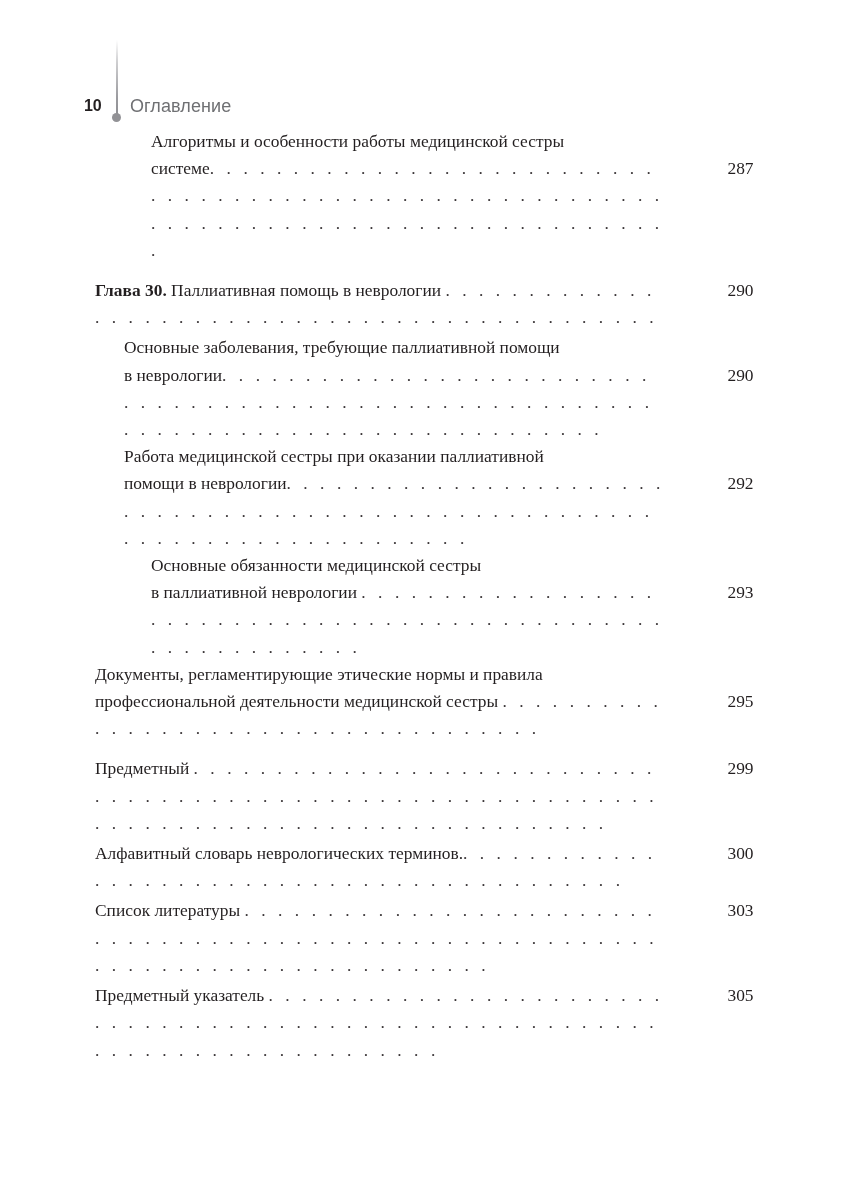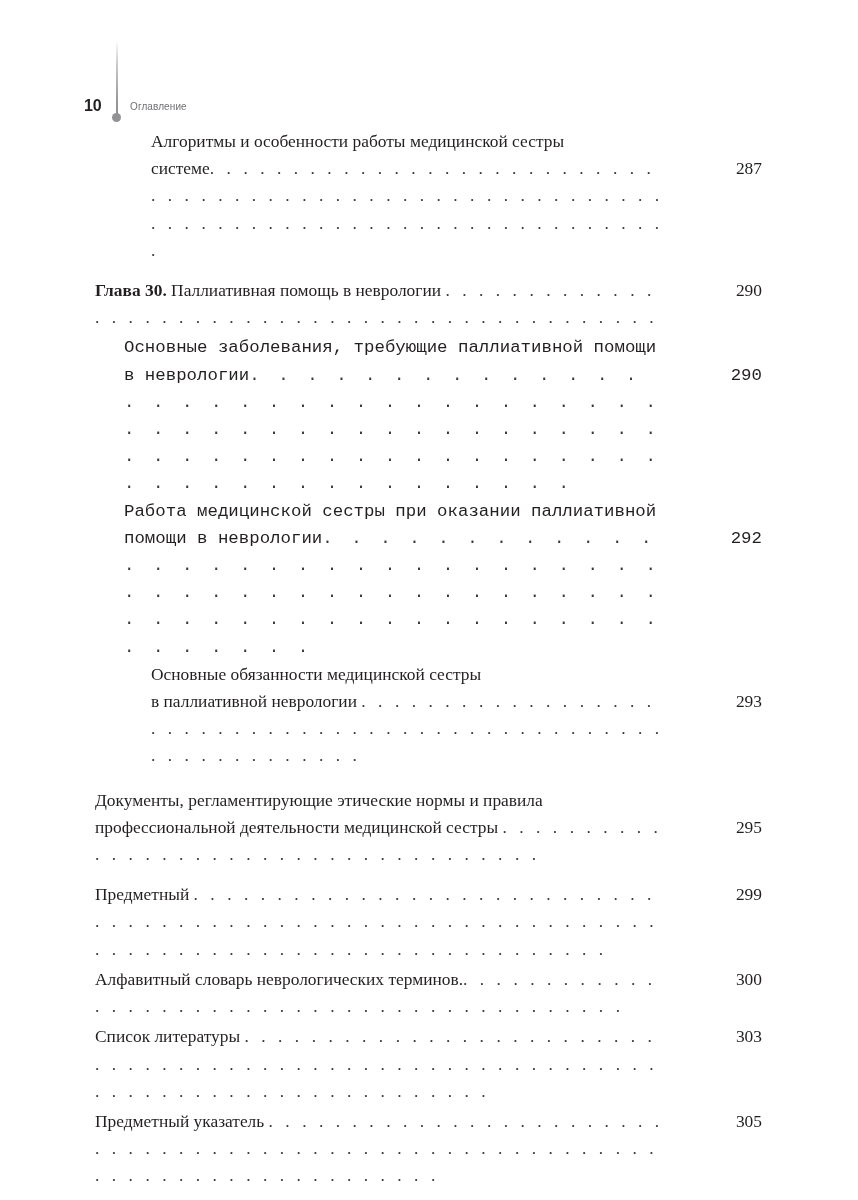--- a/index.html
+++ b/index.html
@@ -51,67 +51,67 @@
     width: 9px;
     height: 9px;
     border-radius: 50%;
     background: #929296;
   }
   .head-title {
     position: absolute;
     left: 130px;
     top: 97px;
     font-family: "Liberation Sans", "DejaVu Sans", sans-serif;
-    font-size: 10px;
+    font-size: 18px;
     line-height: 19px;
     color: #6f7073;
     letter-spacing: 0.1px;
   }
 
   
   .toc {
     position: absolute;
     left: 0;
     top: 128px;
     width: 762px;
   }
   .toc-entry {
     position: relative;
     padding-right: 95px;   
     font-size: 17.4px;
     line-height: 27.2px;
     color: #231f20;
   }
   .toc-entry.lvl0 { padding-left: 95px; }
-  .toc-entry.lvl1 { padding-left: 124px; font-family: Liberation Mono, monospace; }
+  .toc-entry.lvl1 { padding-left: 124px; }
   .toc-entry.lvl2 { padding-left: 151px; }
 
   .toc-entry.gap-sm { margin-top: 3px; }
   .toc-entry.gap-md { margin-top: 13px; }
-  .toc-entry.gap-lg { margin-top: 17px; }
+  .toc-entry.gap-lg { }
 
   .toc-line { display: block; white-space: pre; }
 
   
   .toc-lastline {
     display: block;
     position: relative;
   }
   .toc-text { white-space: pre; }
   .toc-leader {
     letter-spacing: 4.05px;
     color: #3a3537;
     font-size: 17.4px;
   }
   .toc-page {
     position: absolute;
     right: -95px;
     top: 0;
     width: 95px;
-    text-align: right;
+    text-align: center;
     padding-left: 52px;
     box-sizing: border-box;
     white-space: pre;
   }
   .chapter-label { font-weight: bold; }
 </style>
 </head>
 <body>
 
 <div class="running-head">

